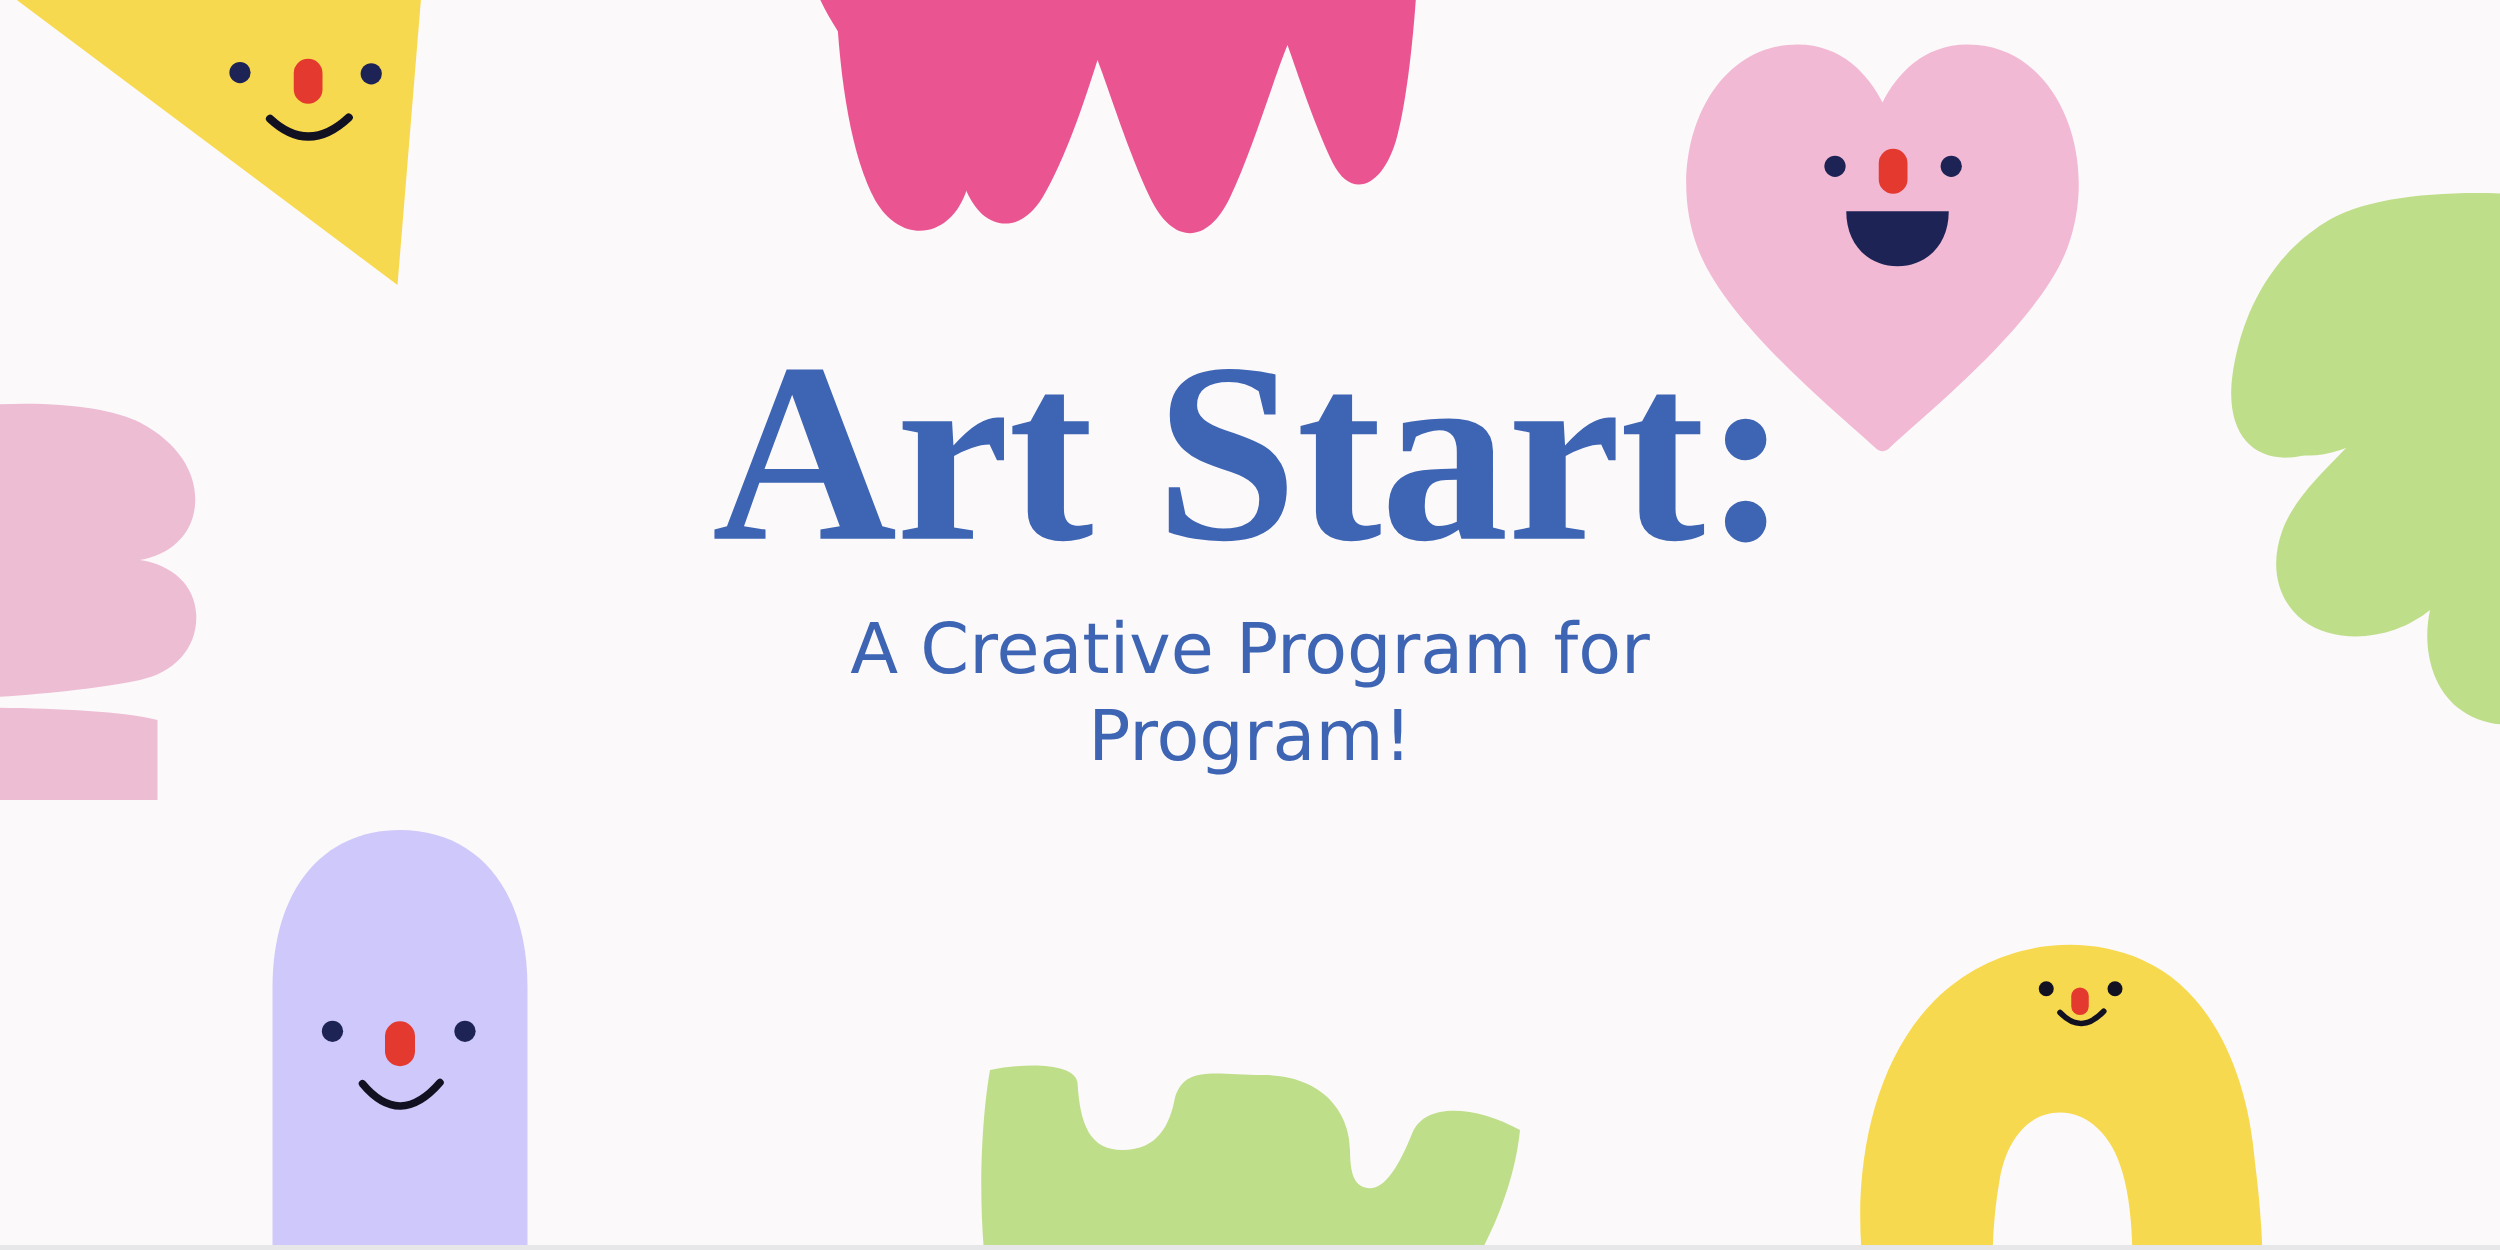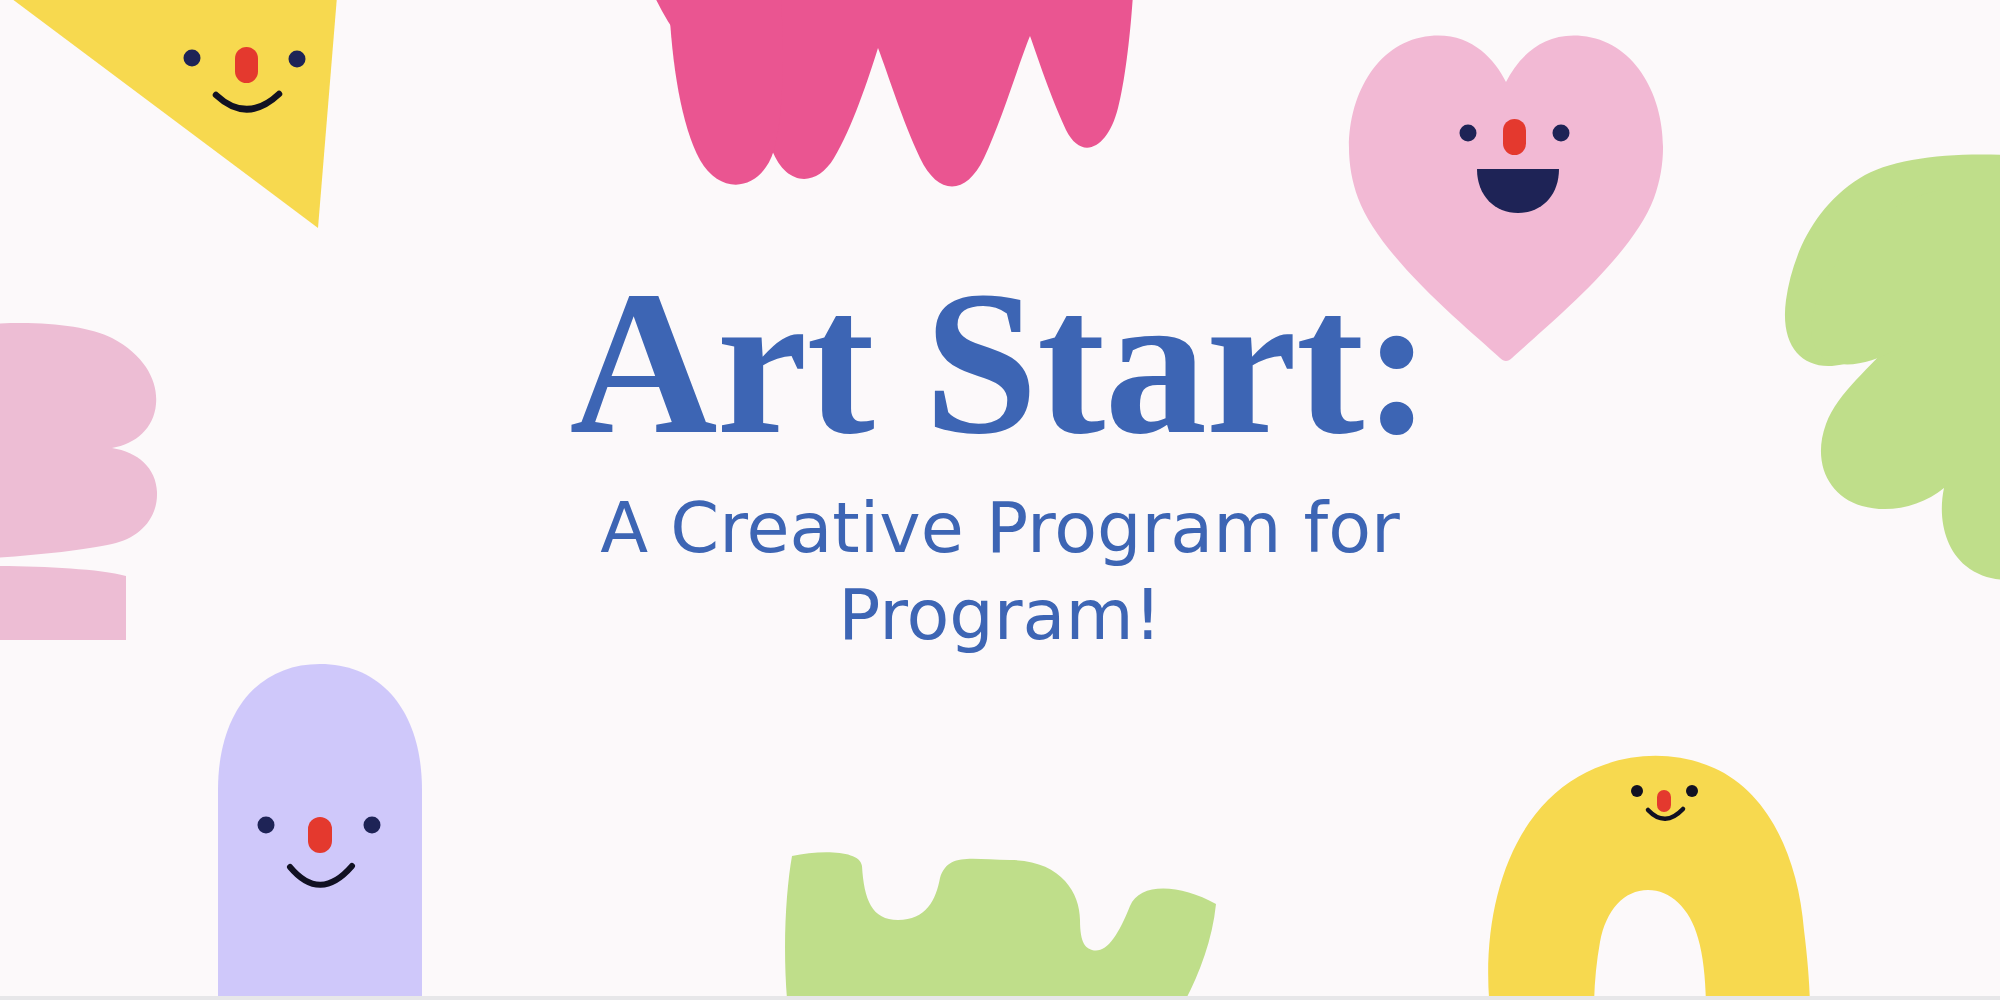--- a/index.html
+++ b/index.html
@@ -39,21 +39,21 @@
     font-size:205px;
     line-height:0.93;
     letter-spacing:-1px;
     color:#3D65B4;
     white-space:nowrap;
   }
   #subheadline {
     margin-top:26px;
     font-family:"DejaVu Sans", sans-serif;
     font-weight:400;
-    font-size:70px;
+    font-size:56px;
     line-height:1.25;
     letter-spacing:0px;
     color:#3D65B4;
     max-width:1000px;
     margin-left:auto;
     margin-right:auto;
   }
   #bottom-strip {
     position:absolute;
     left:0; bottom:0;

